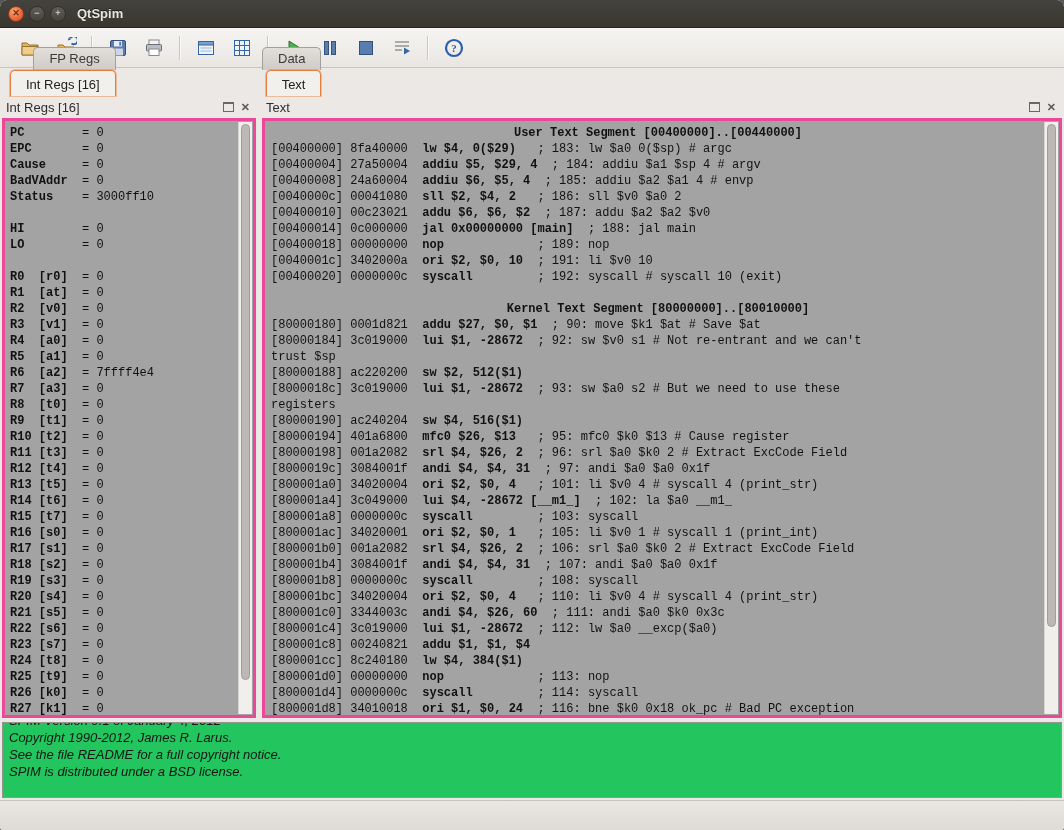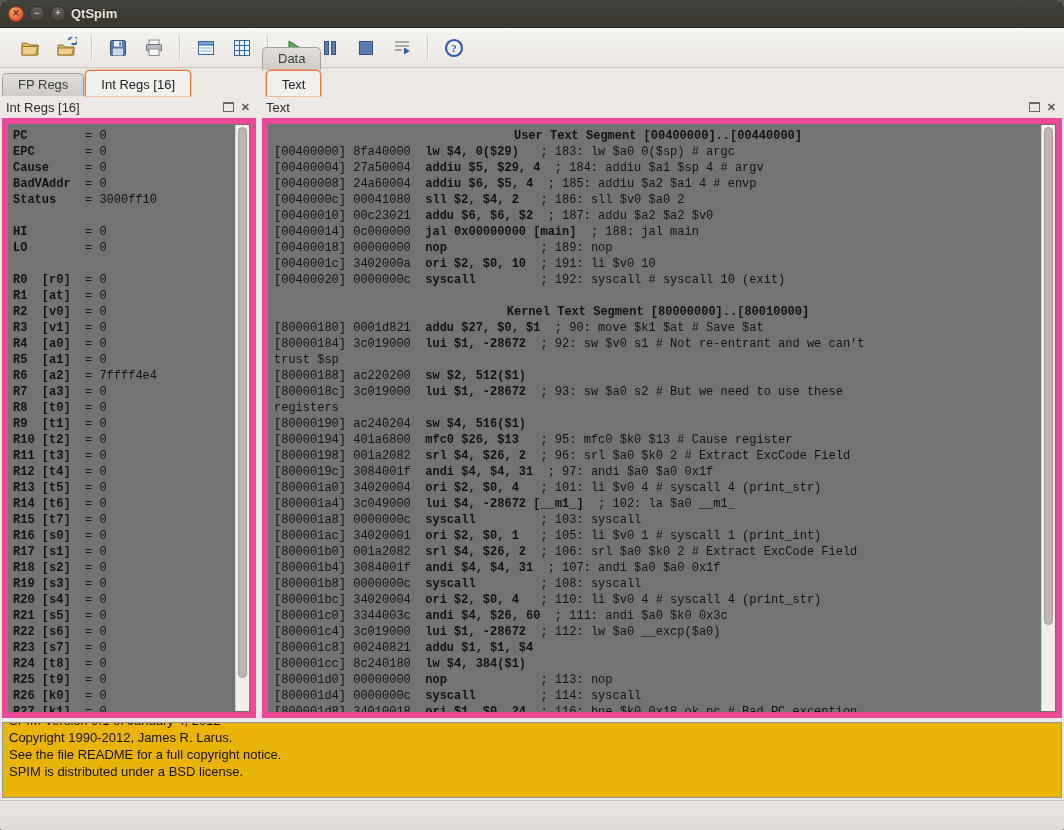--- a/index.html
+++ b/index.html
@@ -8,50 +8,50 @@
 
   
   .titlebar{position:absolute;top:0;left:0;right:0;height:28px;
     background:linear-gradient(#45433e,#38362f);display:flex;align-items:center;padding-left:8px;box-sizing:border-box;
     border-bottom:1px solid #26241f;}
   .wbtn{width:16px;height:16px;border-radius:50%;margin-right:5px;display:flex;align-items:center;justify-content:center;
     background:linear-gradient(#605d56,#45433c);border:1px solid #32302a;box-sizing:border-box;cursor:pointer;}
   .wbtn .glyph{font-size:9px;line-height:1;color:rgba(235,230,220,.75);font-weight:bold;}
   .wbtn.close{background:radial-gradient(circle at 35% 30%,#f8a470,#e8663a 60%,#cf4a20);border-color:#8d3a1c;}
   .wbtn.close .glyph{color:rgba(70,20,5,.8);}
-  .wtitle{color:#e9e5dd;font-size:13px;font-weight:bold;text-shadow:0 -1px 0 rgba(0,0,0,.6);}
+  .wtitle{color:#e9e5dd;font-size:13px;font-weight:bold;margin-left:6px;text-shadow:0 -1px 0 rgba(0,0,0,.6);}
 
   
   .toolbar{position:absolute;top:28px;left:0;right:0;height:40px;
     background:linear-gradient(#f6f4f2,#e9e6e2);border-bottom:1px solid #c8c4bf;
     display:flex;align-items:center;padding-left:12px;box-sizing:border-box;}
   .tbtn{width:32px;height:30px;display:flex;align-items:center;justify-content:center;border-radius:3px;margin:0 2px;cursor:pointer;}
   .tsep{width:1px;height:24px;background:#c9c5c0;border-right:1px solid #fbfaf9;margin:0 7px;}
 
   
   .tabbar{position:absolute;top:68px;left:0;right:0;height:28px;}
   .tabgroup{position:absolute;bottom:0;display:flex;align-items:flex-end;}
-  .tabgroup.left{left:2px;}
+  .tabgroup.left{left:10px;flex-direction:column;}
   .tabgroup.right{left:262px;flex-direction:column;}
   .tab{font-size:13px;color:#3a3a3a;background:linear-gradient(#e2dfdb,#cfccc7);
     border:1px solid #a39f9a;border-bottom:none;border-radius:5px 5px 0 0;
     padding:3px 15px 4px 15px;margin-right:1px;position:relative;cursor:pointer;}
   .tab.active{background:#f2f0ed;border-color:#e77c3c;box-shadow:0 0 0 1px rgba(236,134,62,.45);
     padding-top:6px;z-index:3;color:#222;}
 
   
   .dock{position:absolute;top:96px;height:622px;}
   .dock.left{left:2px;width:254px;}
   .dock.right{left:262px;width:800px;}
   .dock-title{height:22px;display:flex;align-items:center;font-size:13px;color:#2e2d2b;padding:0 4px;box-sizing:border-box;}
   .dock-title .label{flex:1;}
   .dock-btns{display:flex;align-items:center;gap:7px;margin-right:2px;}
   .float-btn{width:9px;height:7px;border:1px solid #6b6archive662;border:1px solid #6b6762;border-top:2px solid #6b6762;display:inline-block;cursor:pointer;}
   .close-btn{font-size:11px;line-height:1;color:#5f5b56;cursor:pointer;font-weight:bold;}
-  .dock-body{position:absolute;top:22px;left:0;right:0;bottom:0;background:#737373;border:6px solid #ec4899;box-sizing:border-box;overflow:hidden;padding-left:48px;}
+  .dock-body{position:absolute;top:22px;left:0;right:0;bottom:0;background:#a3a3a3;border:3px solid #ec4899;box-sizing:border-box;overflow:hidden;padding-left:48px;}
 
   
   .vscroll{position:absolute;top:1px;bottom:1px;right:1px;width:13px;background:#f1efec;border-left:1px solid #d8d5d1;}
   .vscroll .thumb{position:absolute;left:2px;width:9px;border-radius:5px;background:#bcb8b3;border:1px solid #a19d98;box-sizing:border-box;}
   .vscroll.regs .thumb{top:2px;height:94%;}
   .vscroll.text .thumb{top:2px;height:85%;}
 
   
   .reg-list{position:absolute;top:0;left:0;right:14px;bottom:0;padding:4px 0 0 5px;
     font-family:"Liberation Mono","DejaVu Sans Mono",monospace;font-size:12px;line-height:16px;color:#111;white-space:pre;}
@@ -60,21 +60,21 @@
 
   
   .asm{position:absolute;top:0;left:0;right:14px;bottom:0;padding:4px 0 0 6px;
     font-family:"Liberation Mono","DejaVu Sans Mono",monospace;font-size:12px;line-height:16px;color:#111;white-space:pre;}
   .asm-line{height:16px;}
   .asm-header{height:16px;font-weight:bold;text-align:center;font-family:Liberation Mono, monospace;}
   .instr{font-weight:bold;}
   .cmt{}
 
   
-  .console{position:absolute;left:2px;right:2px;top:722px;height:76px;background:#eab308;border:1px solid #97938e;box-sizing:border-box;overflow:hidden;}
+  .console{position:absolute;left:2px;right:2px;top:722px;height:76px;background:#22c55e;border:1px solid #97938e;box-sizing:border-box;overflow:hidden;font-style:italic;}
   .console-inner{margin-top:-11px;padding:0 6px;font-size:13px;line-height:17px;color:#161616;}
 
   
   .statusbar{position:absolute;left:0;right:0;top:800px;height:30px;background:linear-gradient(#eae7e3,#dedad5);border-top:1px solid #c6c2bd;}
 </style>
 </head>
 <body>
 
 <div class="window">
 

